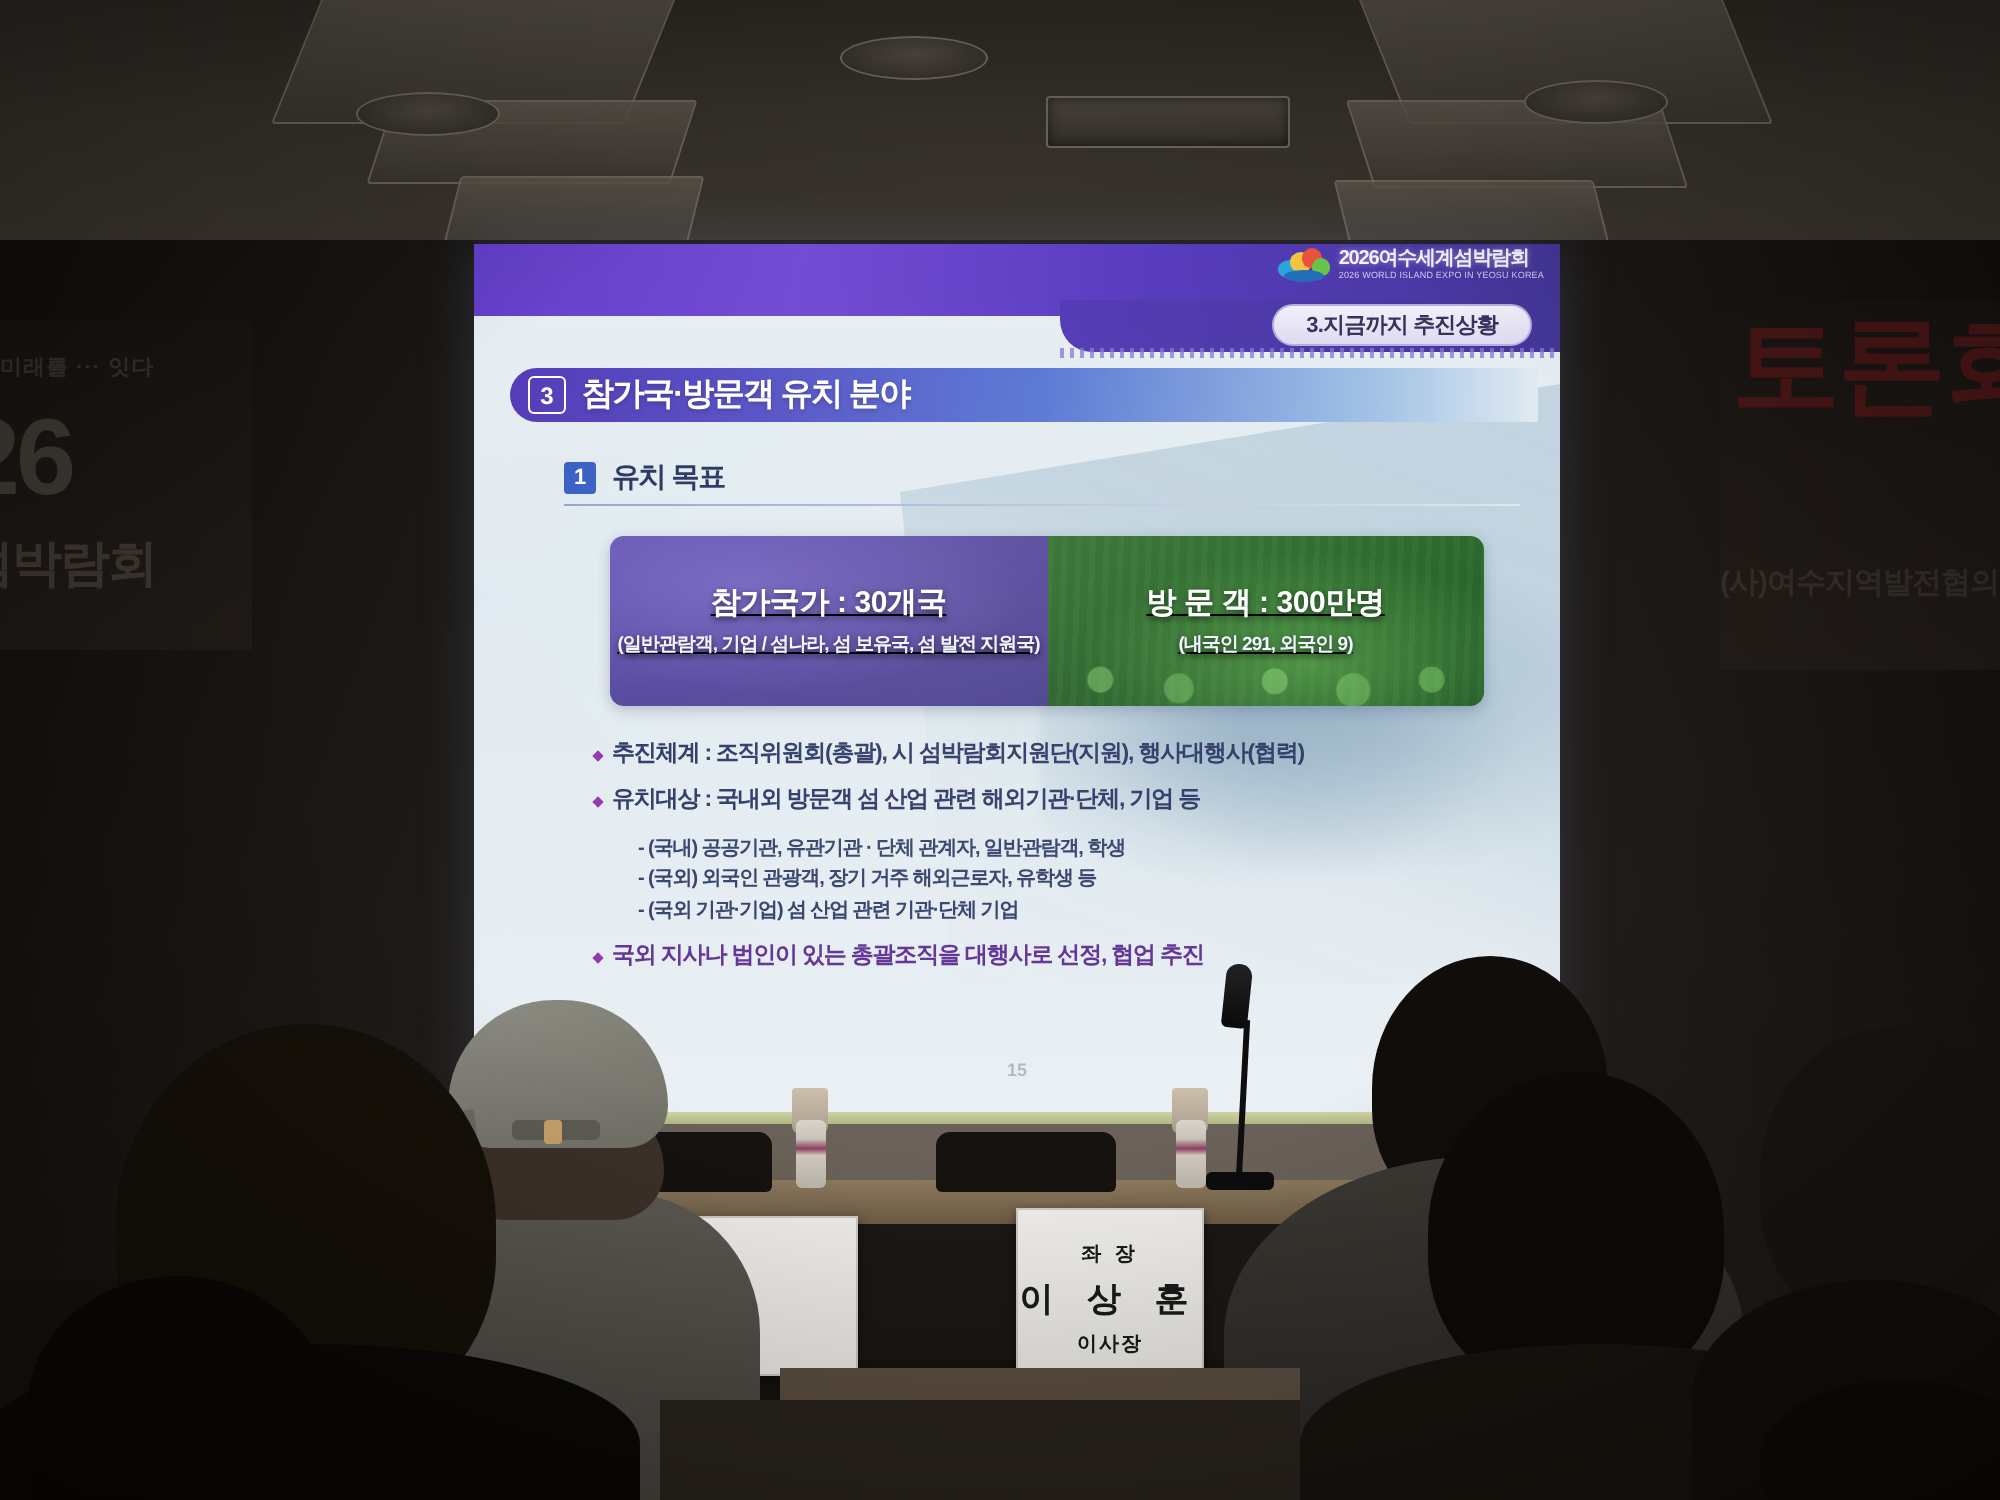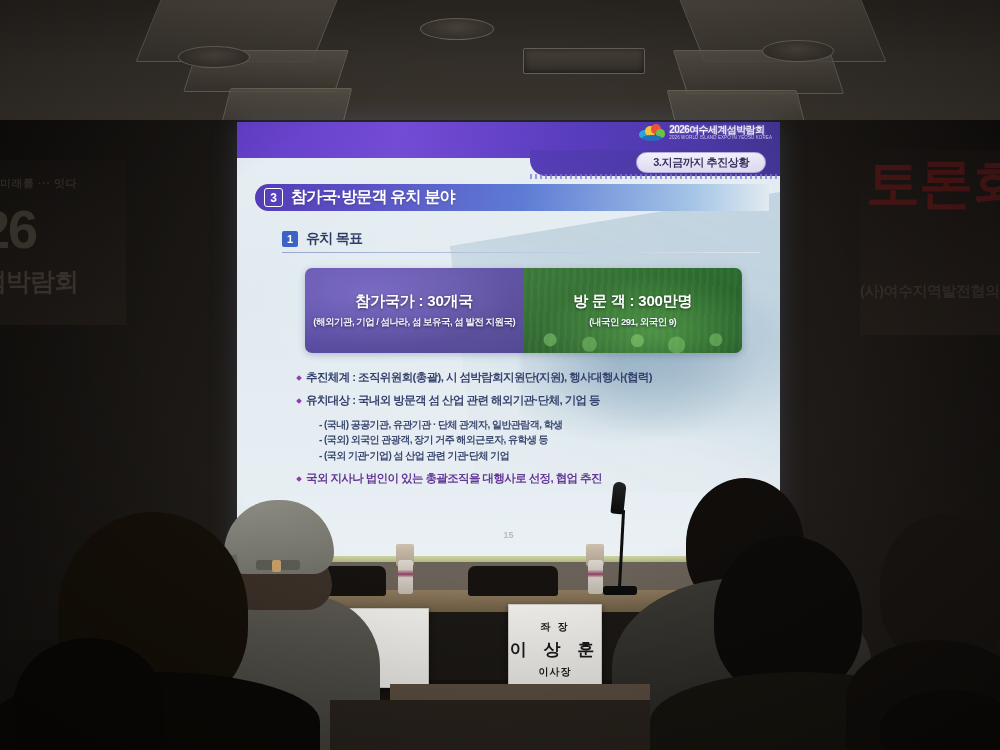--- a/index.html
+++ b/index.html
@@ -183,20 +183,21 @@
   .sub-rule{
     position:absolute;left:45px;top:130px;width:478px;height:1px;
     background:linear-gradient(90deg,#8f9fce,#c4cde3 70%,#dfe6ee);
   }
 
   
   .boxes{
     position:absolute;left:68px;top:146px;width:437px;height:85px;
     display:flex;border-radius:7px;overflow:hidden;
     box-shadow:0 2px 7px rgba(40,50,90,.28);
+    text-decoration:underline;
   }
   .box{
     flex:1;position:relative;display:flex;flex-direction:column;
     align-items:center;justify-content:center;gap:5px;
   }
   .box-purple{
     background:
       radial-gradient(ellipse at 30% 30%,rgba(130,110,210,.55),rgba(0,0,0,0) 65%),
       linear-gradient(160deg,#5b4aaa 0%,#4b3c96 55%,#3f3385 100%);
   }
@@ -413,21 +414,21 @@
 
       <div class="sub-head">
         <div class="sub-num">1</div>
         <div class="sub-label">유치 목표</div>
       </div>
       <div class="sub-rule"></div>
 
       <div class="boxes">
         <div class="box box-purple">
           <div class="box-main">참가국가 : 30개국</div>
-          <div class="box-sub">(해외기관, 기업 / 섬나라, 섬 보유국, 섬 발전 지원국)</div>
+          <div class="box-sub">(일반관람객, 기업 / 섬나라, 섬 보유국, 섬 발전 지원국)</div>
         </div>
         <div class="box box-green">
           <div class="box-main">방 문 객 : 300만명</div>
           <div class="box-sub">(내국인 291, 외국인 9)</div>
         </div>
       </div>
 
       <div class="bullets">
 
         <div class="b1">

